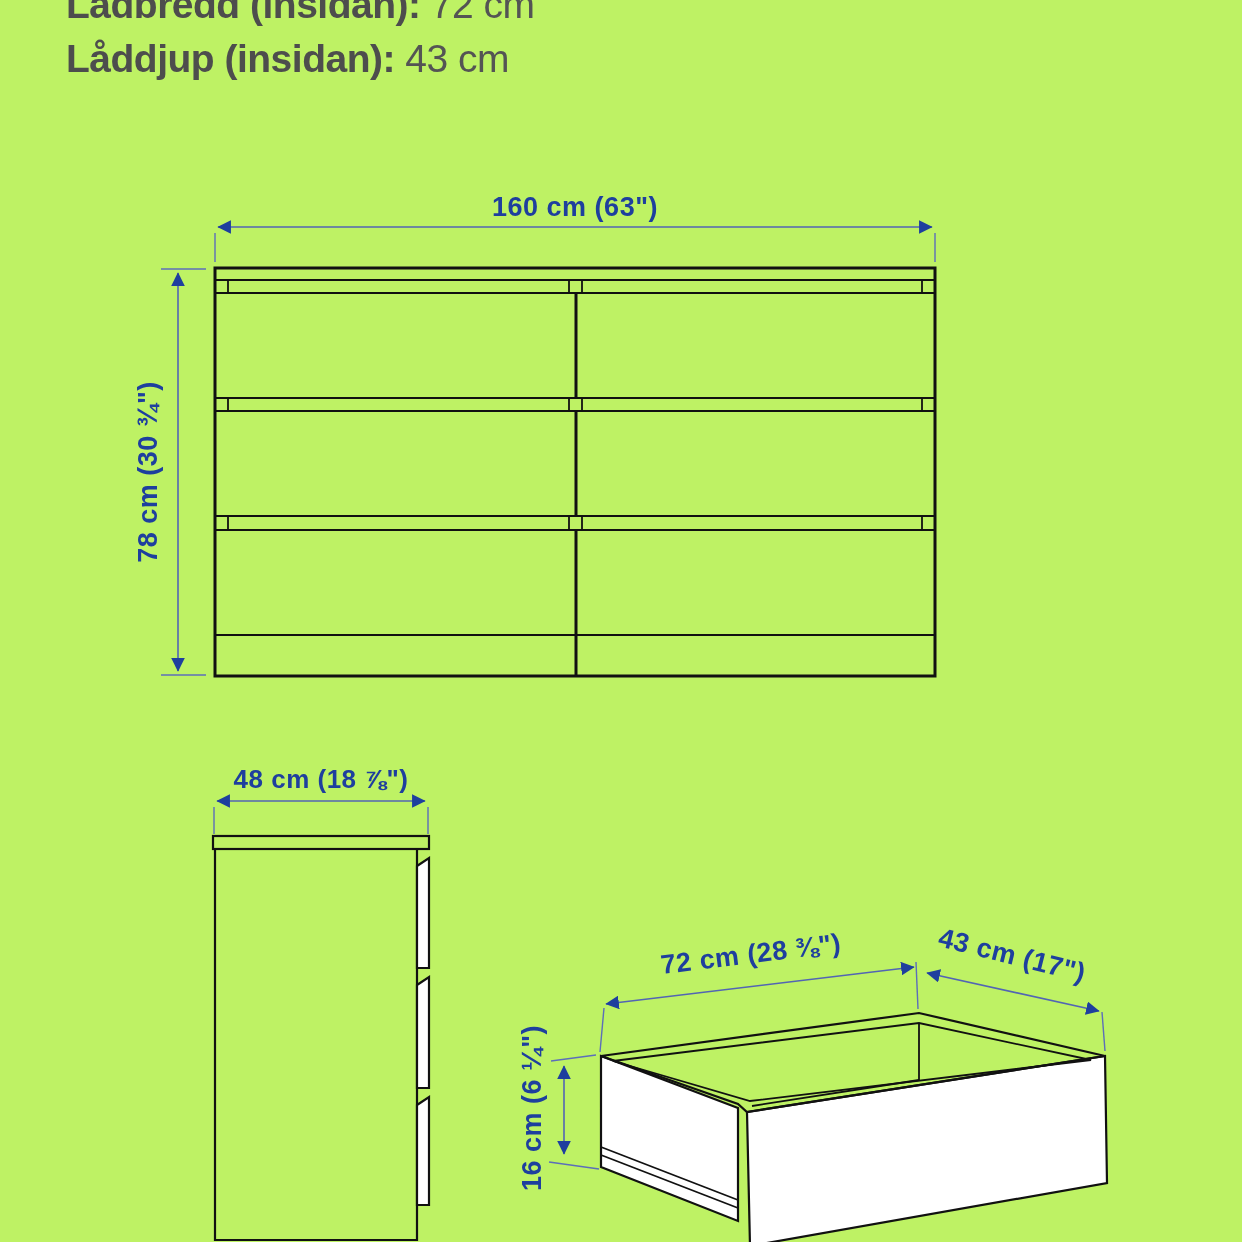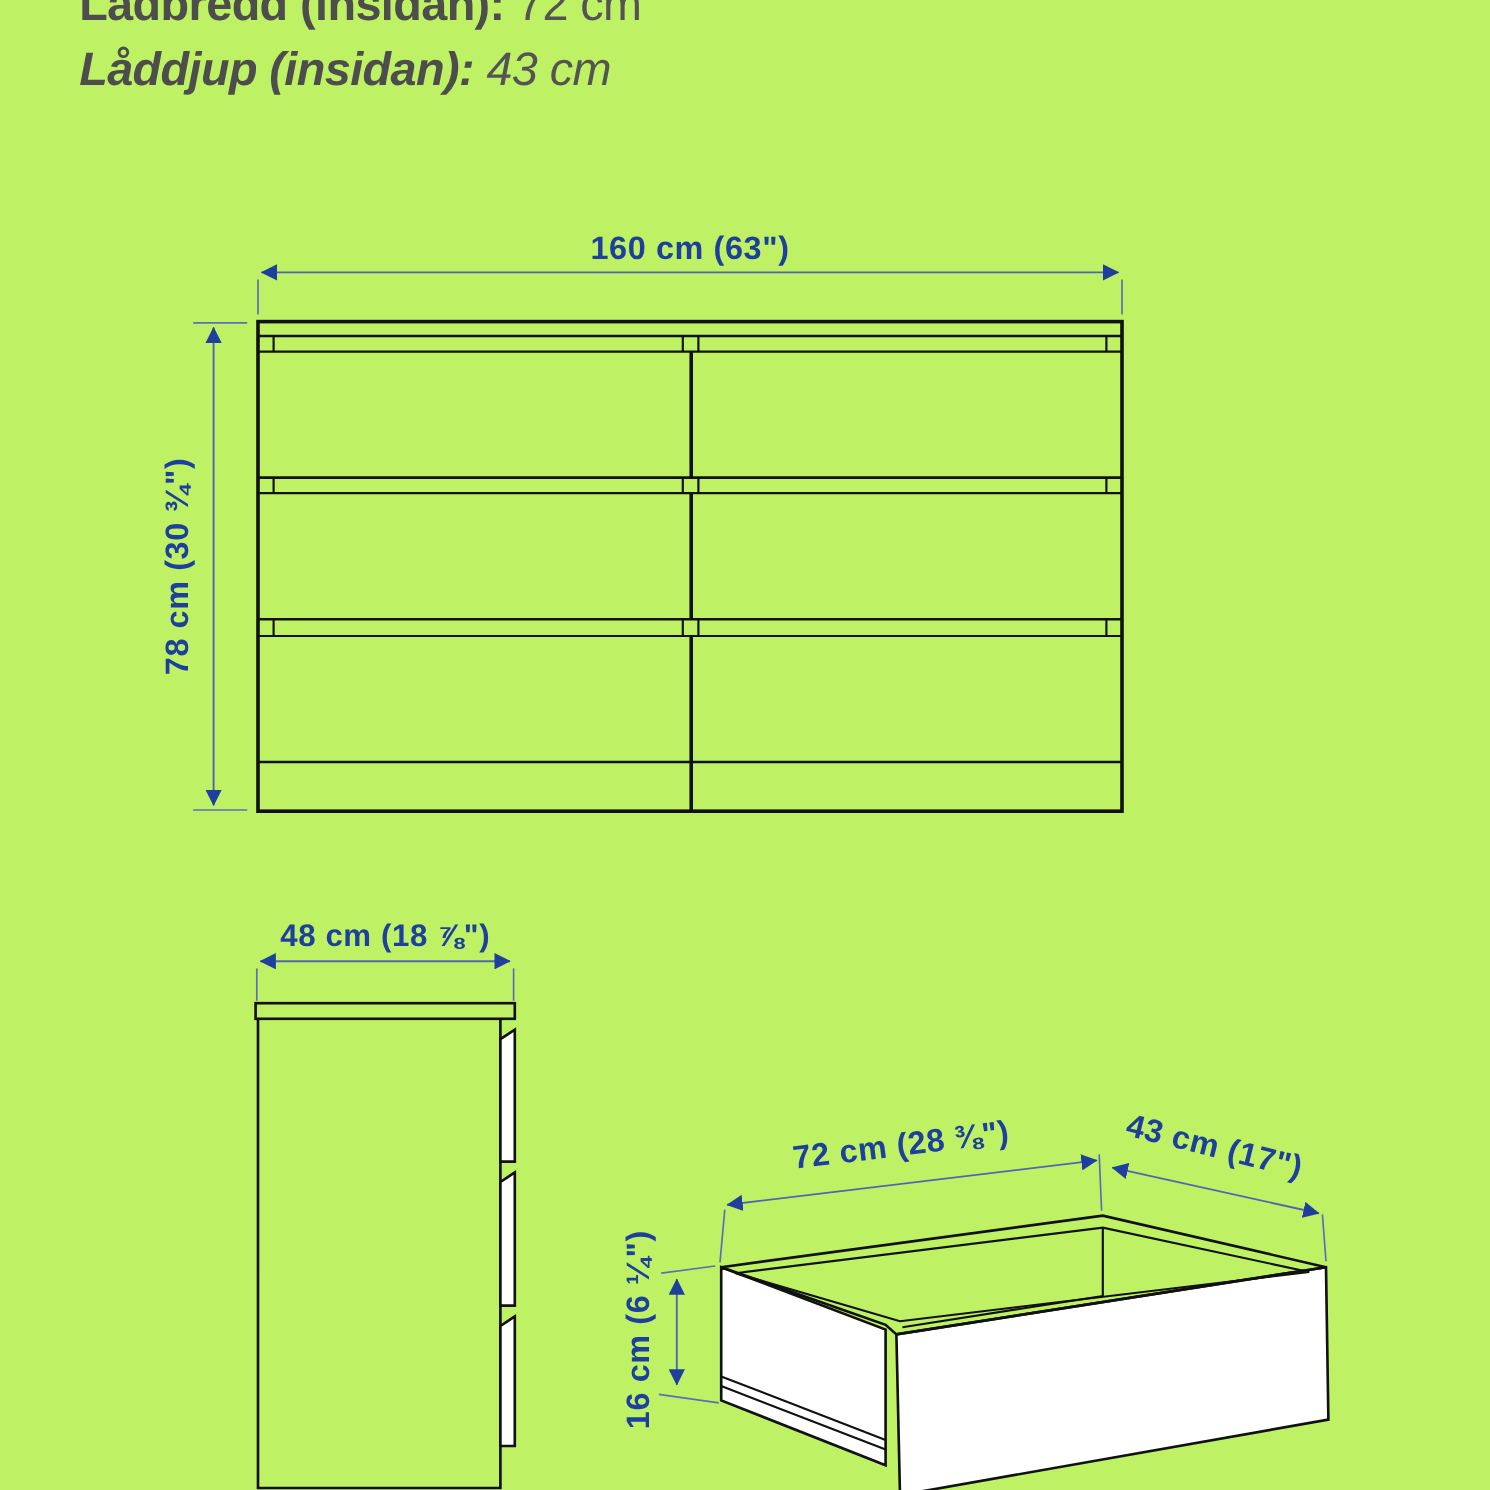--- a/index.html
+++ b/index.html
@@ -11,21 +11,21 @@
     font-family:"Liberation Sans",sans-serif;
   }
   .spec-line{
     position:absolute;left:66px;
     font-size:39px;color:#4d4d4d;
     white-space:nowrap;letter-spacing:-0.5px;
   }
   .spec-line .lbl{font-weight:bold;}
   .spec-line .val{font-weight:400;color:#545454;}
   #spec1{top:-17px;}
-  #spec2{top:37px;font-style:italic;}
+  #spec2{top:37px;}
   svg{position:absolute;top:0;left:0;}
   .blk{stroke:#111;fill:none;stroke-linejoin:miter;}
   .w3{stroke-width:3px;}
   .w2{stroke-width:2.2px;}
   .w18{stroke-width:1.8px;}
   .face{fill:#fff;stroke:#111;stroke-width:2.2px;}
   .dim{stroke:#5265b4;stroke-width:1.6px;fill:none;}
   .ext{stroke:#5c6eba;stroke-width:1.4px;fill:none;}
   .dim-text{
     fill:#1e3f9e;font-weight:bold;font-size:27px;

